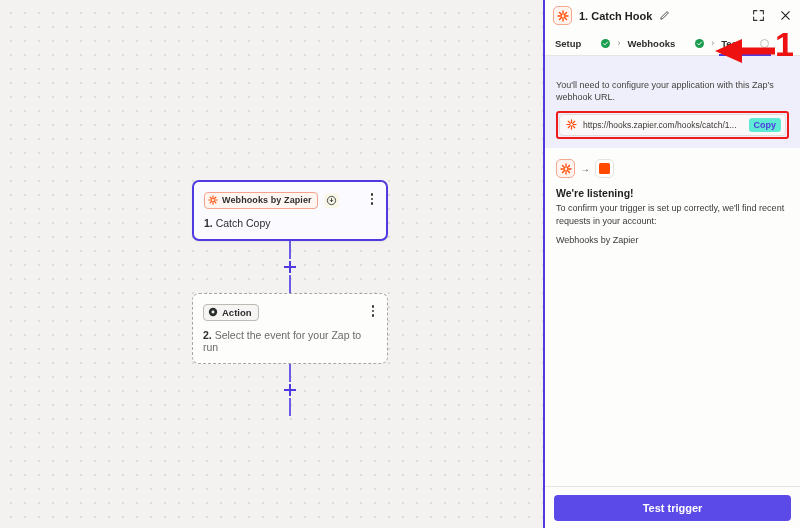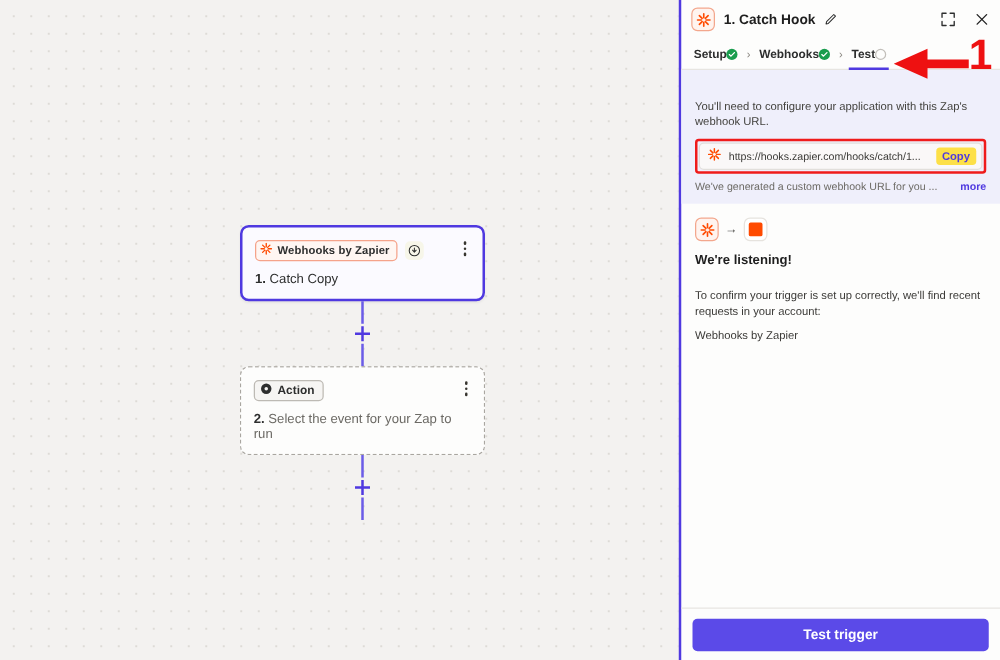--- a/index.html
+++ b/index.html
@@ -142,21 +142,21 @@
 
   .tabs {
     height: 25px; flex: 0 0 25px;
     display: flex; align-items: center;
     padding: 0 10px;
     gap: 7px;
     border-bottom: 1px solid #e7e5e1;
     position: relative;
   }
   .tab {
-    display: inline-flex; align-items: center; gap: 0;
+    display: inline-flex; align-items: center; gap: 20px;
     font-size: 9.5px; font-weight: 700; color: #2d2e2e;
     height: 25px; position: relative; padding-top: 1px;
   }
   .tab.active::after {
     content: ""; position: absolute; left: -2px; right: -2px; bottom: 0;
     height: 2px; background: #4f39e0;
   }
   .chev { color: #8a8780; font-size: 9px; }
   .check {
     width: 9px; height: 9px; border-radius: 50%;
@@ -194,21 +194,21 @@
     padding: 0 4px 0 6px;
     gap: 6px;
   }
   .url-text {
     flex: 1 1 auto;
     font-size: 8.5px; color: #3b3a37;
     white-space: nowrap; overflow: hidden;
   }
   .copy-btn {
     font-size: 9px; font-weight: 700; color: #4f39e0;
-    background: #fde047; border-radius: 3px;
+    background: #5eead4; border-radius: 3px;
     padding: 2px 5px; cursor: pointer;
     white-space: nowrap;
   }
   .wb-foot {
     margin-top: 5px;
     font-size: 8.5px; color: #6c6a65;
     display: flex; align-items: baseline; gap: 4px;
   }
   .wb-foot .txt { flex: 1 1 auto; white-space: nowrap; overflow: hidden; }
   .wb-foot .more { color: #4f39e0; font-weight: 700; cursor: pointer; }
@@ -218,21 +218,21 @@
   .ic-box {
     width: 19px; height: 19px; border-radius: 5px;
     display: flex; align-items: center; justify-content: center;
   }
   .ic-box.zap { border: 1.2px solid #f3a78d; background: #fff4ef; }
   .ic-box.app { border: 1px solid #e6e3de; background: #ffffff; }
   .ic-sq { width: 11px; height: 11px; background: #ff4a00; border-radius: 1.5px; }
   .arrow-mini { color: #4a4945; font-size: 10px; line-height: 1; }
 
   .listen-title { margin-top: 9px; font-size: 10.5px; font-weight: 700; color: #1f1f1f; }
-  .listen-sub { margin-top: 16px; font-size: 9px; color: #3b3a37; line-height: 1.4; }
+  .listen-sub { margin-top: 3px; font-size: 9px; color: #3b3a37; line-height: 1.4; }
   .listen-acct { margin-top: 8px; font-size: 9px; color: #3b3a37; }
 
   .panel-footer {
     flex: 0 0 42px; height: 42px;
     border-top: 1px solid #e7e5e1;
     display: flex; align-items: center; justify-content: center;
     padding: 13px 9px;
   }
   .test-btn {
     width: 100%; height: 26px;
@@ -386,24 +386,20 @@
             <span>
               <svg width="11" height="11" viewBox="0 0 24 24">
                 <path d="M12 2v6.2M12 15.8V22M2 12h6.2M15.8 12H22M5 5l4.4 4.4M14.6 14.6L19 19M19 5l-4.4 4.4M9.4 14.6L5 19" stroke="#ff4a00" stroke-width="2.6" stroke-linecap="round" fill="none"></path>
               </svg>
             </span>
             <span class="url-text">https://hooks.zapier.com/hooks/catch/1...</span>
             <span class="copy-btn">Copy</span>
           </div>
         </div>
 
-        <div class="wb-foot">
-          <span class="txt">We've generated a custom webhook URL for you ...</span>
-          <span class="more">more</span>
-        </div>
       </div>
 
       <div class="listen-block">
         <div class="icon-row">
           <span class="ic-box zap">
             <svg width="12" height="12" viewBox="0 0 24 24">
               <path d="M12 2v6.2M12 15.8V22M2 12h6.2M15.8 12H22M5 5l4.4 4.4M14.6 14.6L19 19M19 5l-4.4 4.4M9.4 14.6L5 19" stroke="#ff4a00" stroke-width="2.6" stroke-linecap="round" fill="none"></path>
             </svg>
           </span>
           <span class="arrow-mini">→</span>

